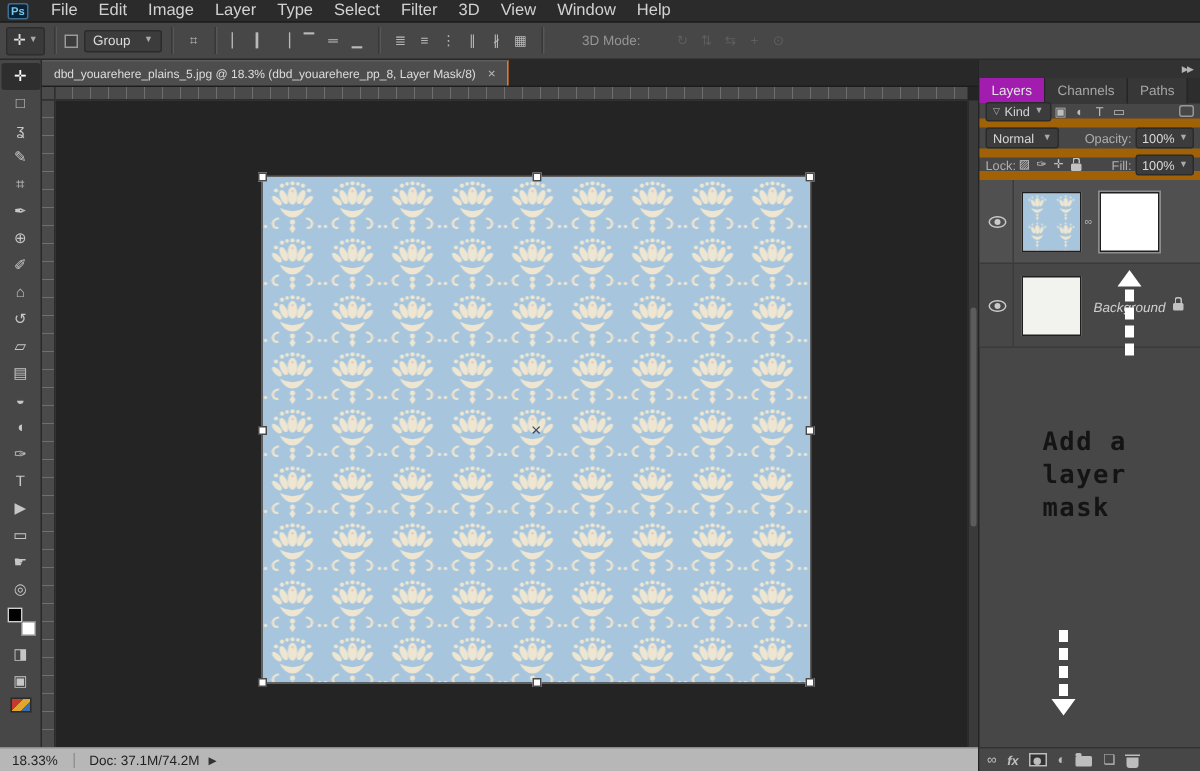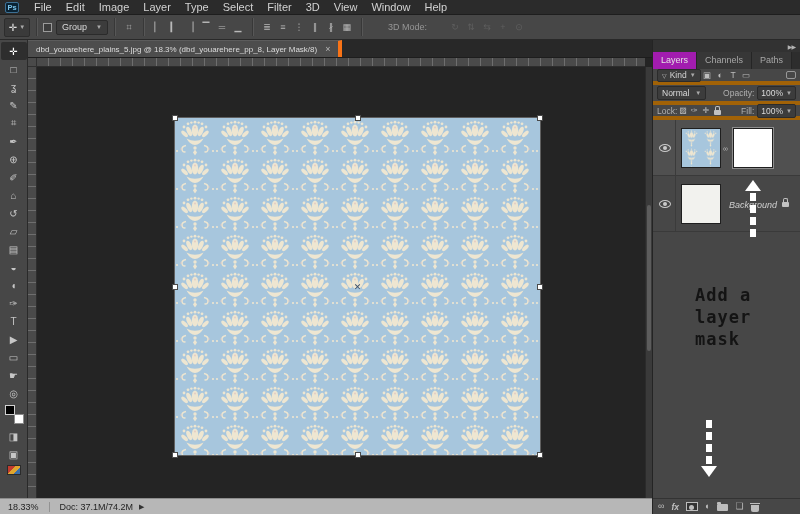--- a/index.html
+++ b/index.html
@@ -25,21 +25,21 @@
   .ob-sep{width:1px;height:18px;background:#383838;box-shadow:1px 0 0 #575757;margin:0 6px}
   .ob-check{width:9px;height:9px;background:#3c3c3c;border:1px solid #9b9b9b;margin-right:4px}
   .ob-select{height:15px;display:flex;align-items:center;gap:9px;background:#3c3c3c;border:1px solid #2b2b2b;border-radius:2px;padding:0 5px;font-size:9px;color:#dadada}
   .caret{font-size:6px;color:#a9a9a9;line-height:1}
   .ob-ico{width:16px;height:16px;display:flex;align-items:center;justify-content:center;color:#b9b9b9;font-size:9px}
   .ob-ico.dis{color:#5e5e5e}
   .ob-label{margin:0 20px;color:#969696;font-size:9px}
 
   
   .tabbar{position:absolute;left:28px;top:40px;width:624px;height:18px;background:#282828;border-bottom:1px solid #1d1d1d;display:flex}
-  .doc-tab{display:flex;align-items:center;gap:8px;padding:0 8px;background:#4d4d4d;border-top:1px solid #5c5c5c;border-right:4px solid #f97316;color:#dcdcdc;font-size:8px;white-space:nowrap}
+  .doc-tab{display:flex;align-items:center;gap:8px;padding:0 8px;background:#4d4d4d;border-top:1px solid #5c5c5c;border-right:1px solid #f97316;color:#dcdcdc;font-size:8px;white-space:nowrap}
   .tab-close{color:#b6b6b6;font-size:9px}
 
   
   .toolbar{position:absolute;left:0;top:40px;width:28px;height:458px;background:#474747;border-right:1px solid #2a2a2a;display:flex;flex-direction:column;align-items:center;padding-top:2px}
   .tool{width:26px;height:18px;display:flex;align-items:center;justify-content:center;color:#c6c6c6;font-size:10px;flex:none}
   .tool.active{background:#2e2e2e;color:#fff;border-radius:2px}
   .swatches{position:relative;width:20px;height:19px;margin:3px 0;flex:none}
   .sw-bg{position:absolute;right:0;bottom:0;width:10px;height:10px;background:#fff;border:1px solid #8b8b8b}
   .sw-fg{position:absolute;left:1px;top:0;width:10px;height:10px;background:#000;border:1px solid #cfcfcf}
   .colorchip{width:14px;height:10px;margin-top:2px;border:1px solid #2b2b2b;background:linear-gradient(135deg,#c23b2e 0 40%,#e0a62f 40% 70%,#3a6fae 70% 100%);flex:none}
@@ -65,21 +65,21 @@
   .sb-sep{width:1px;height:10px;background:#929292;margin:0 10px}
   .sb-caret{margin-left:6px;font-size:7px;color:#333}
 
   
   .rightpanel{position:absolute;left:652px;top:40px;width:148px;height:474px;background:#474747;border-left:1px solid #242424}
   .dock-top{height:12px;background:#323232;display:flex;justify-content:flex-end;align-items:center;padding-right:5px}
   .collapse{color:#b3b3b3;font-size:6px;letter-spacing:-1px}
   .ptabs{height:17px;background:#2d2d2d;display:flex}
   .ptab{padding:0 8px;line-height:17px;font-size:9px;color:#a6a6a6;background:#373737;border-right:1px solid #252525}
   .ptab.active{background:#a21caf;color:#e2e2e2}
-  .prow{display:flex;align-items:center;padding:0 4px;border-bottom:4px solid #a16207}
+  .prow{display:flex;align-items:center;padding:0 4px;border-bottom:6px solid #a16207}
   .row-filter{height:16px}
   .row-blend{height:20px}
   .row-lock{height:15px}
   .kind-select{display:flex;align-items:center;gap:3px;height:13px;background:#3c3c3c;border:1px solid #2b2b2b;border-radius:2px;padding:0 4px;font-size:8.5px;color:#d4d4d4}
   .funnel{font-size:6px;color:#bbb}
   .f-ico{width:13px;text-align:center;color:#bdbdbd;font-size:8.5px}
   .f-toggle{width:10px;height:8px;border:1px solid #989898;border-radius:2px;margin-left:auto}
   .blend-select{display:flex;align-items:center;justify-content:space-between;width:58px;height:14px;background:#3c3c3c;border:1px solid #2b2b2b;border-radius:2px;padding:0 4px;font-size:8.5px;color:#dadada}
   .plabel{font-size:8.5px;color:#b0b0b0;margin-left:17px}
   .val-box{display:flex;align-items:center;gap:3px;height:14px;background:#3c3c3c;border:1px solid #2b2b2b;border-radius:2px;padding:0 3px;margin-left:3px;font-size:8.5px;color:#dadada}

